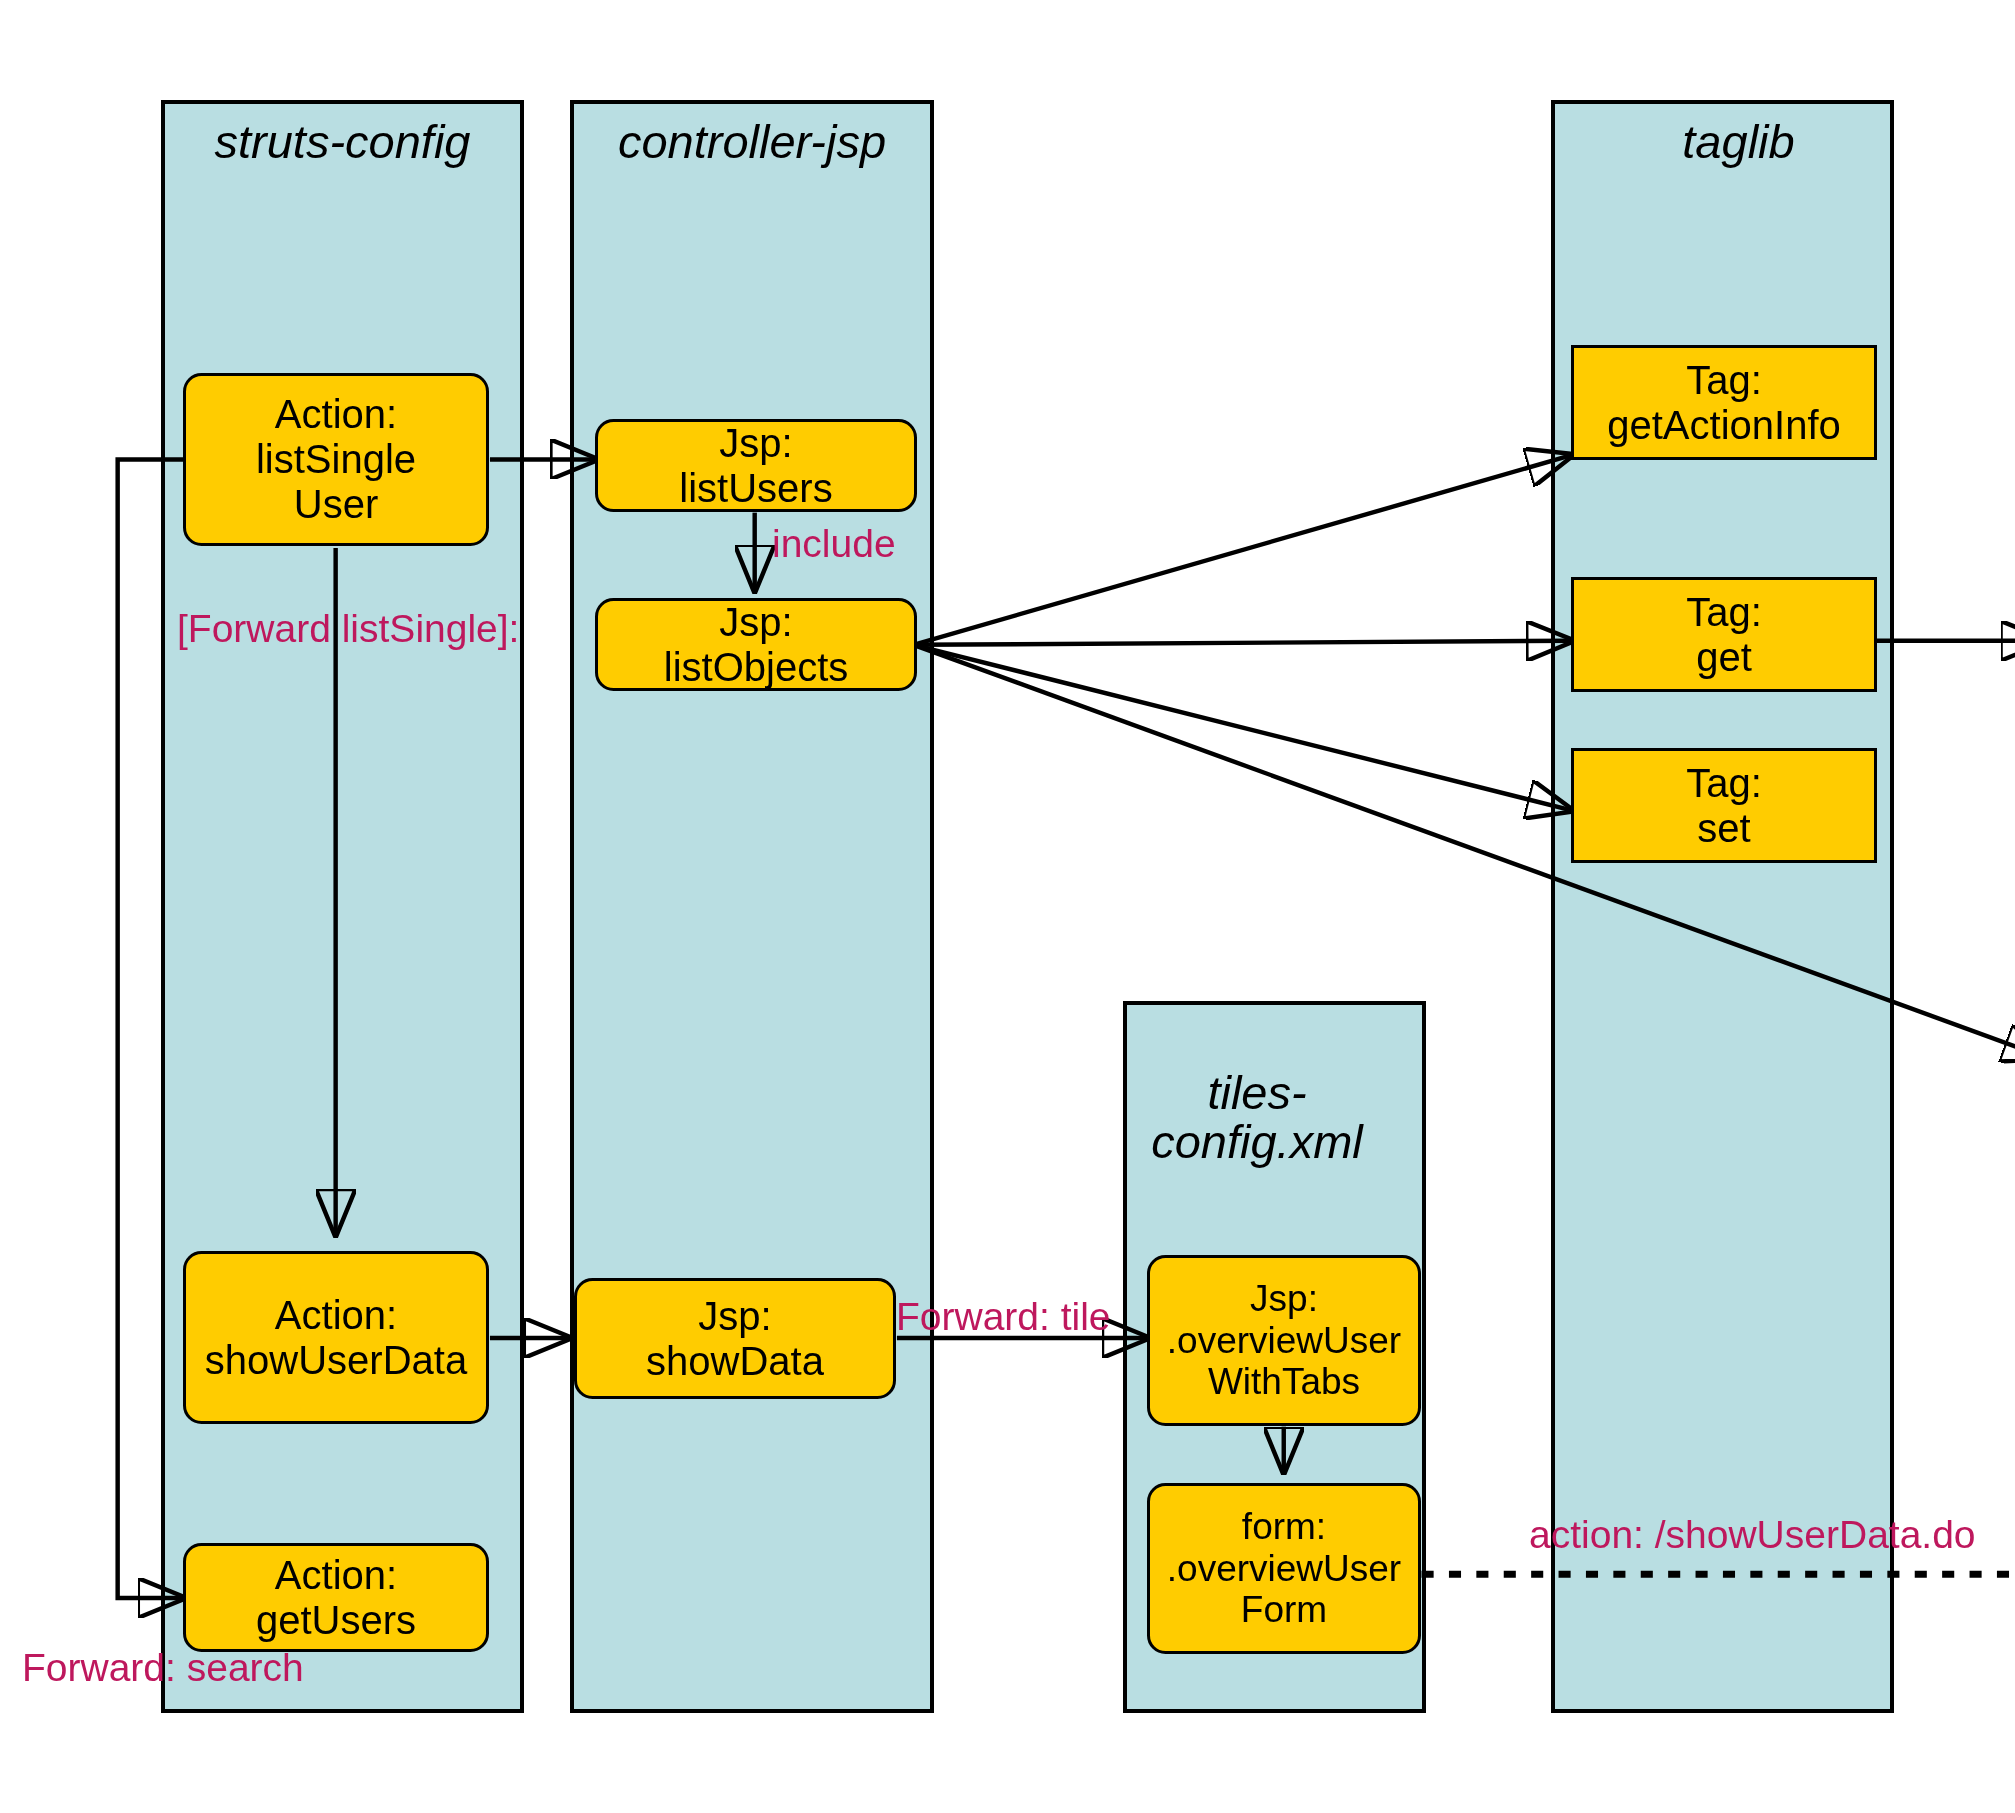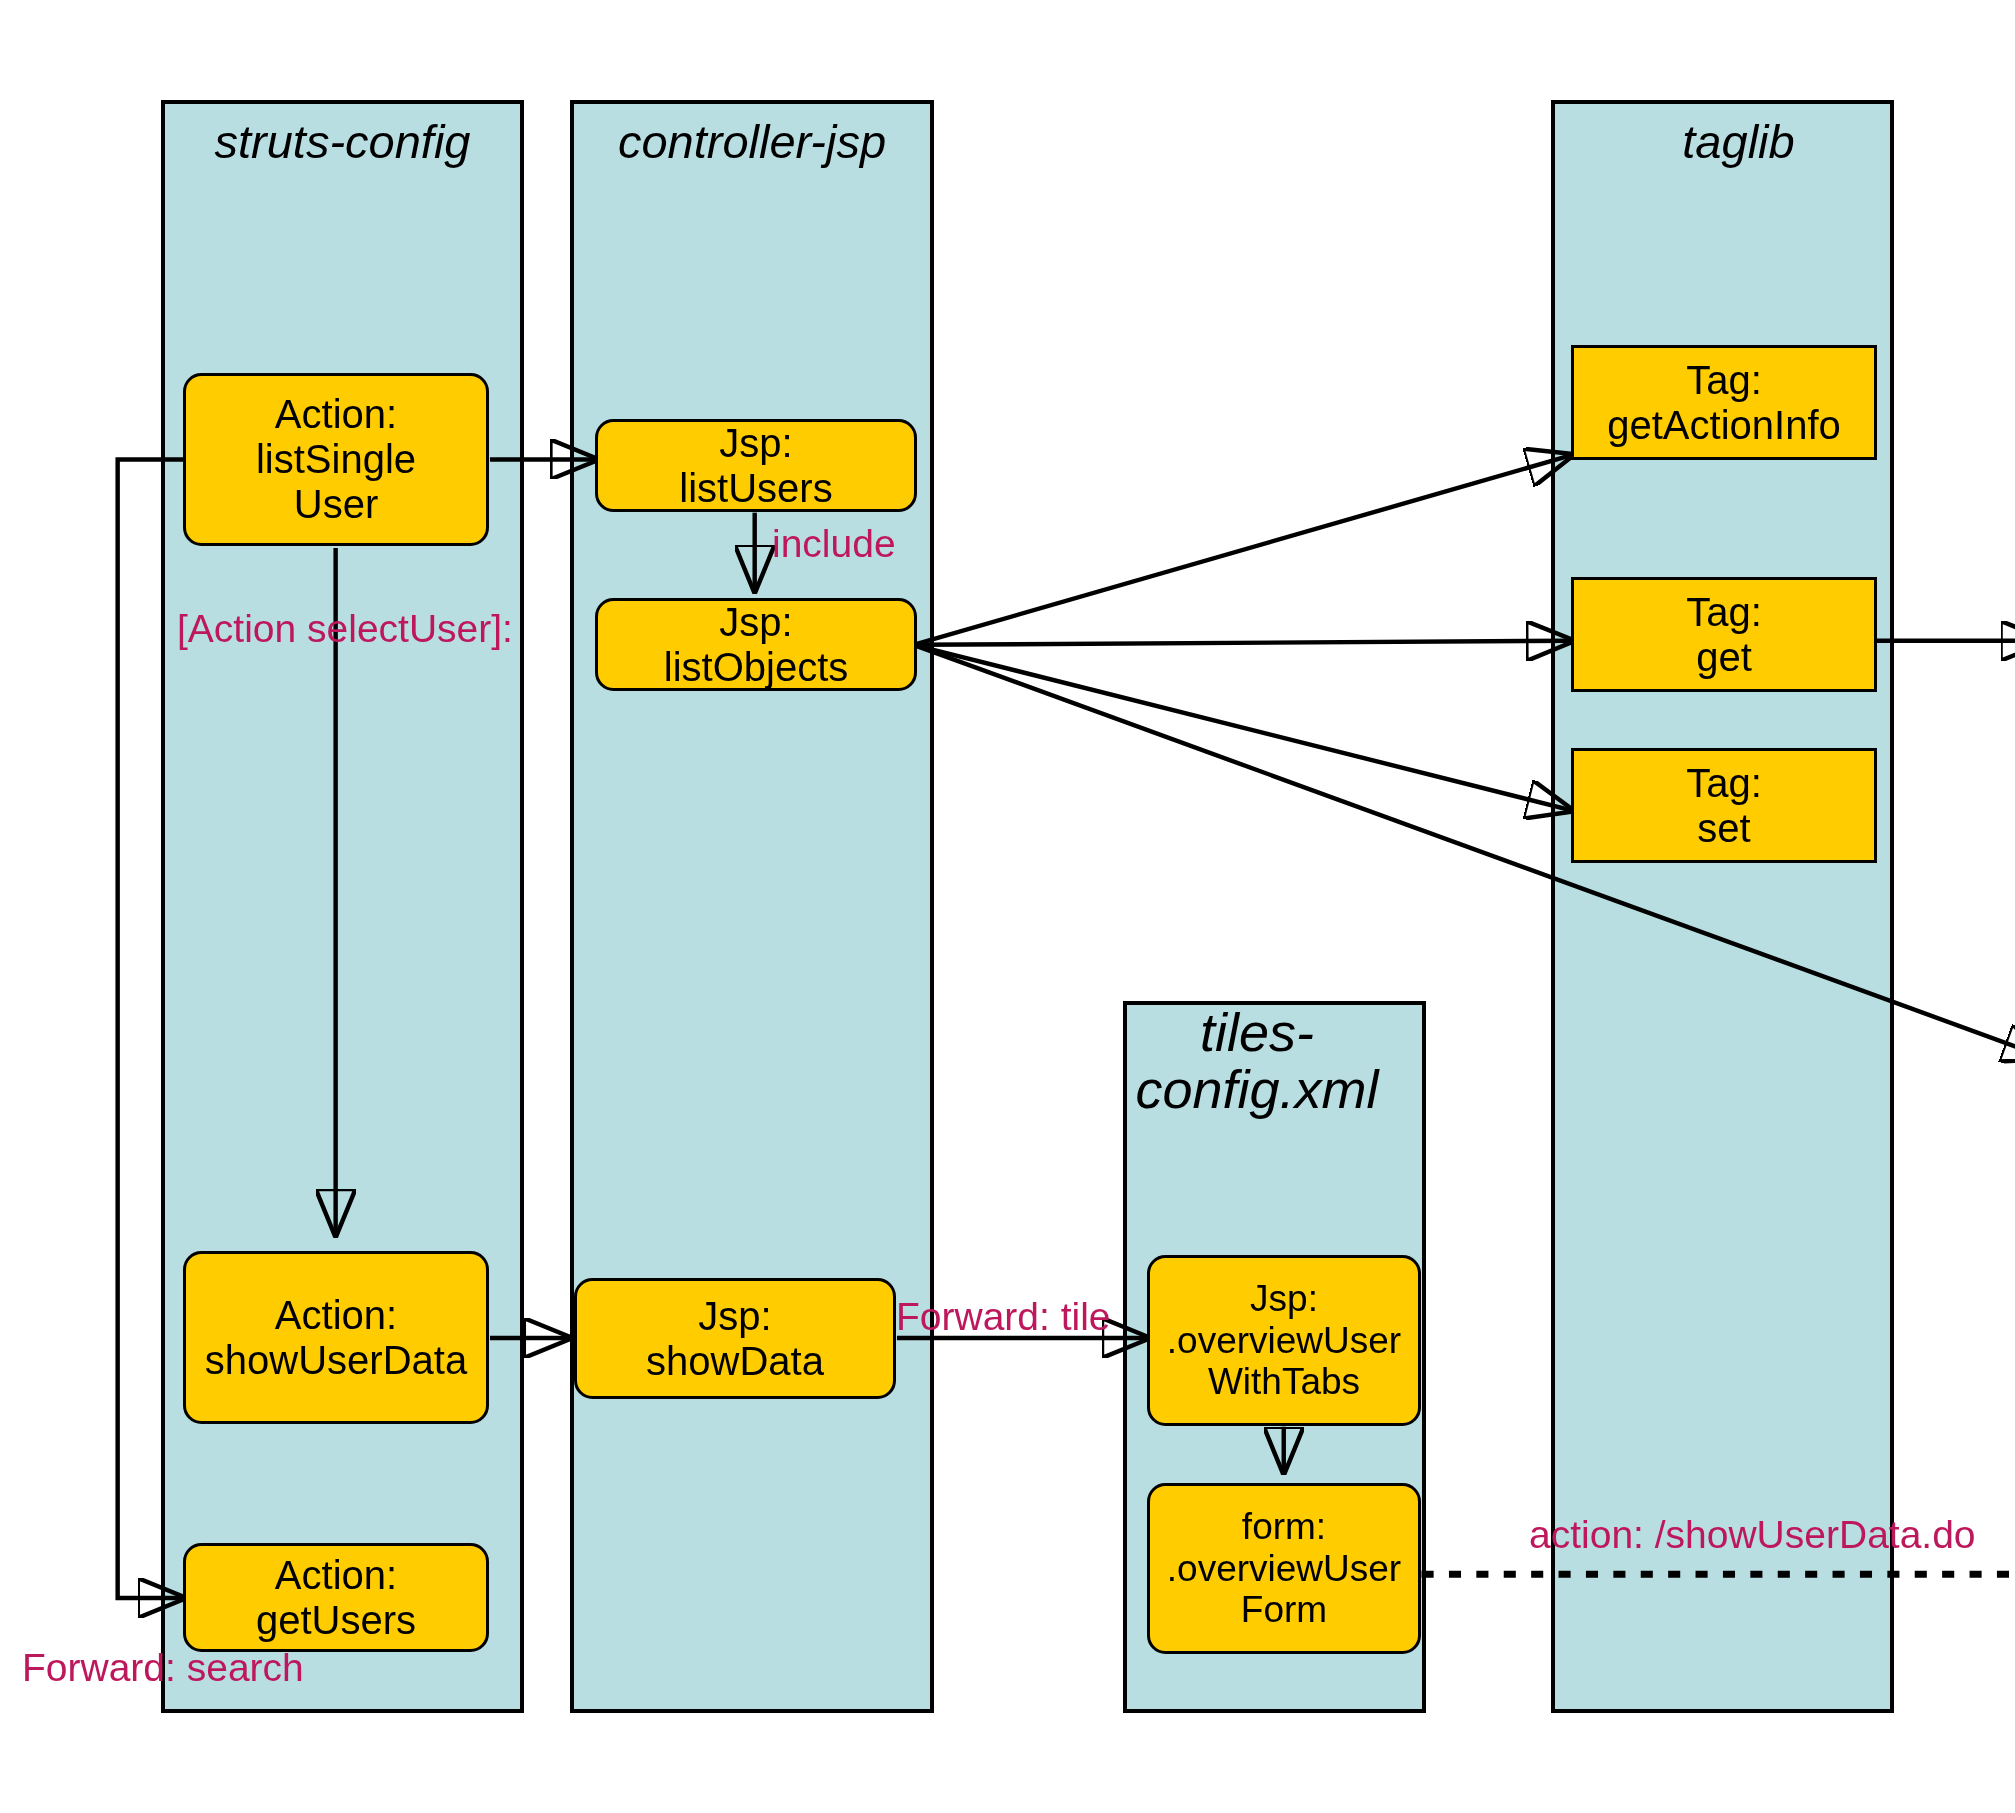--- a/index.html
+++ b/index.html
@@ -73,21 +73,21 @@
 
 <div id="stage">
 
   <div class="lane" style="left:161px;top:100px;width:363px;height:1613px;"></div>
   <div class="lane-title" style="left:161px;top:117px;width:363px;font-size:47px;">struts-config</div>
 
   <div class="lane" style="left:570px;top:100px;width:364px;height:1613px;"></div>
   <div class="lane-title" style="left:562px;top:117px;width:380px;font-size:47px;">controller-jsp</div>
 
   <div class="lane" style="left:1123px;top:1001px;width:303px;height:712px;"></div>
-  <div class="lane-title" style="left:1123px;top:1004px;width:268px;font-size:54px;">tiles-
+  <div class="lane-title" style="left:1123px;top:1068px;width:268px;font-size:47px;">tiles-
 config.xml</div>
 
   <div class="lane" style="left:1551px;top:100px;width:343px;height:1613px;"></div>
   <div class="lane-title" style="left:1551px;top:117px;width:343px;font-size:47px;padding-left:16px;">taglib</div>
 
   <svg id="wires" viewBox="0 0 6001 4501" preserveAspectRatio="none">
     <defs>
       <marker id="ah" markerWidth="11" markerHeight="9" refX="10" refY="4.5" orient="auto" markerUnits="strokeWidth">
         <path d="M0,0 L11,4.5 L0,9 z" fill="#000000" stroke="none"></path>
       </marker>
@@ -151,21 +151,21 @@
 getActionInfo</div>
 
   <div class="node sharp" style="left:1571px;top:577px;width:306px;height:115px;font-size:40px;">Tag:
 get</div>
 
   <div class="node sharp" style="left:1571px;top:748px;width:306px;height:115px;font-size:40px;">Tag:
 set</div>
 
   <div class="edge-label" style="left:772px;top:524px;font-size:39px;">include</div>
 
-  <div class="edge-label" style="left:177px;top:609px;font-size:39px;">[Action selectUser]:</div>
+  <div class="edge-label" style="left:177px;top:609px;font-size:39px;">[Forward listSingle]:</div>
 
   <div class="edge-label" style="left:896px;top:1273px;font-size:39px;margin-top:24px;">Forward: tile</div>
 
   <div class="edge-label" style="left:22px;top:1648px;font-size:39px;">Forward: search</div>
 
   <div class="edge-label" style="left:1529px;top:1515px;font-size:39px;">action: /showUserData.do</div>
 
 </div>
 
 

